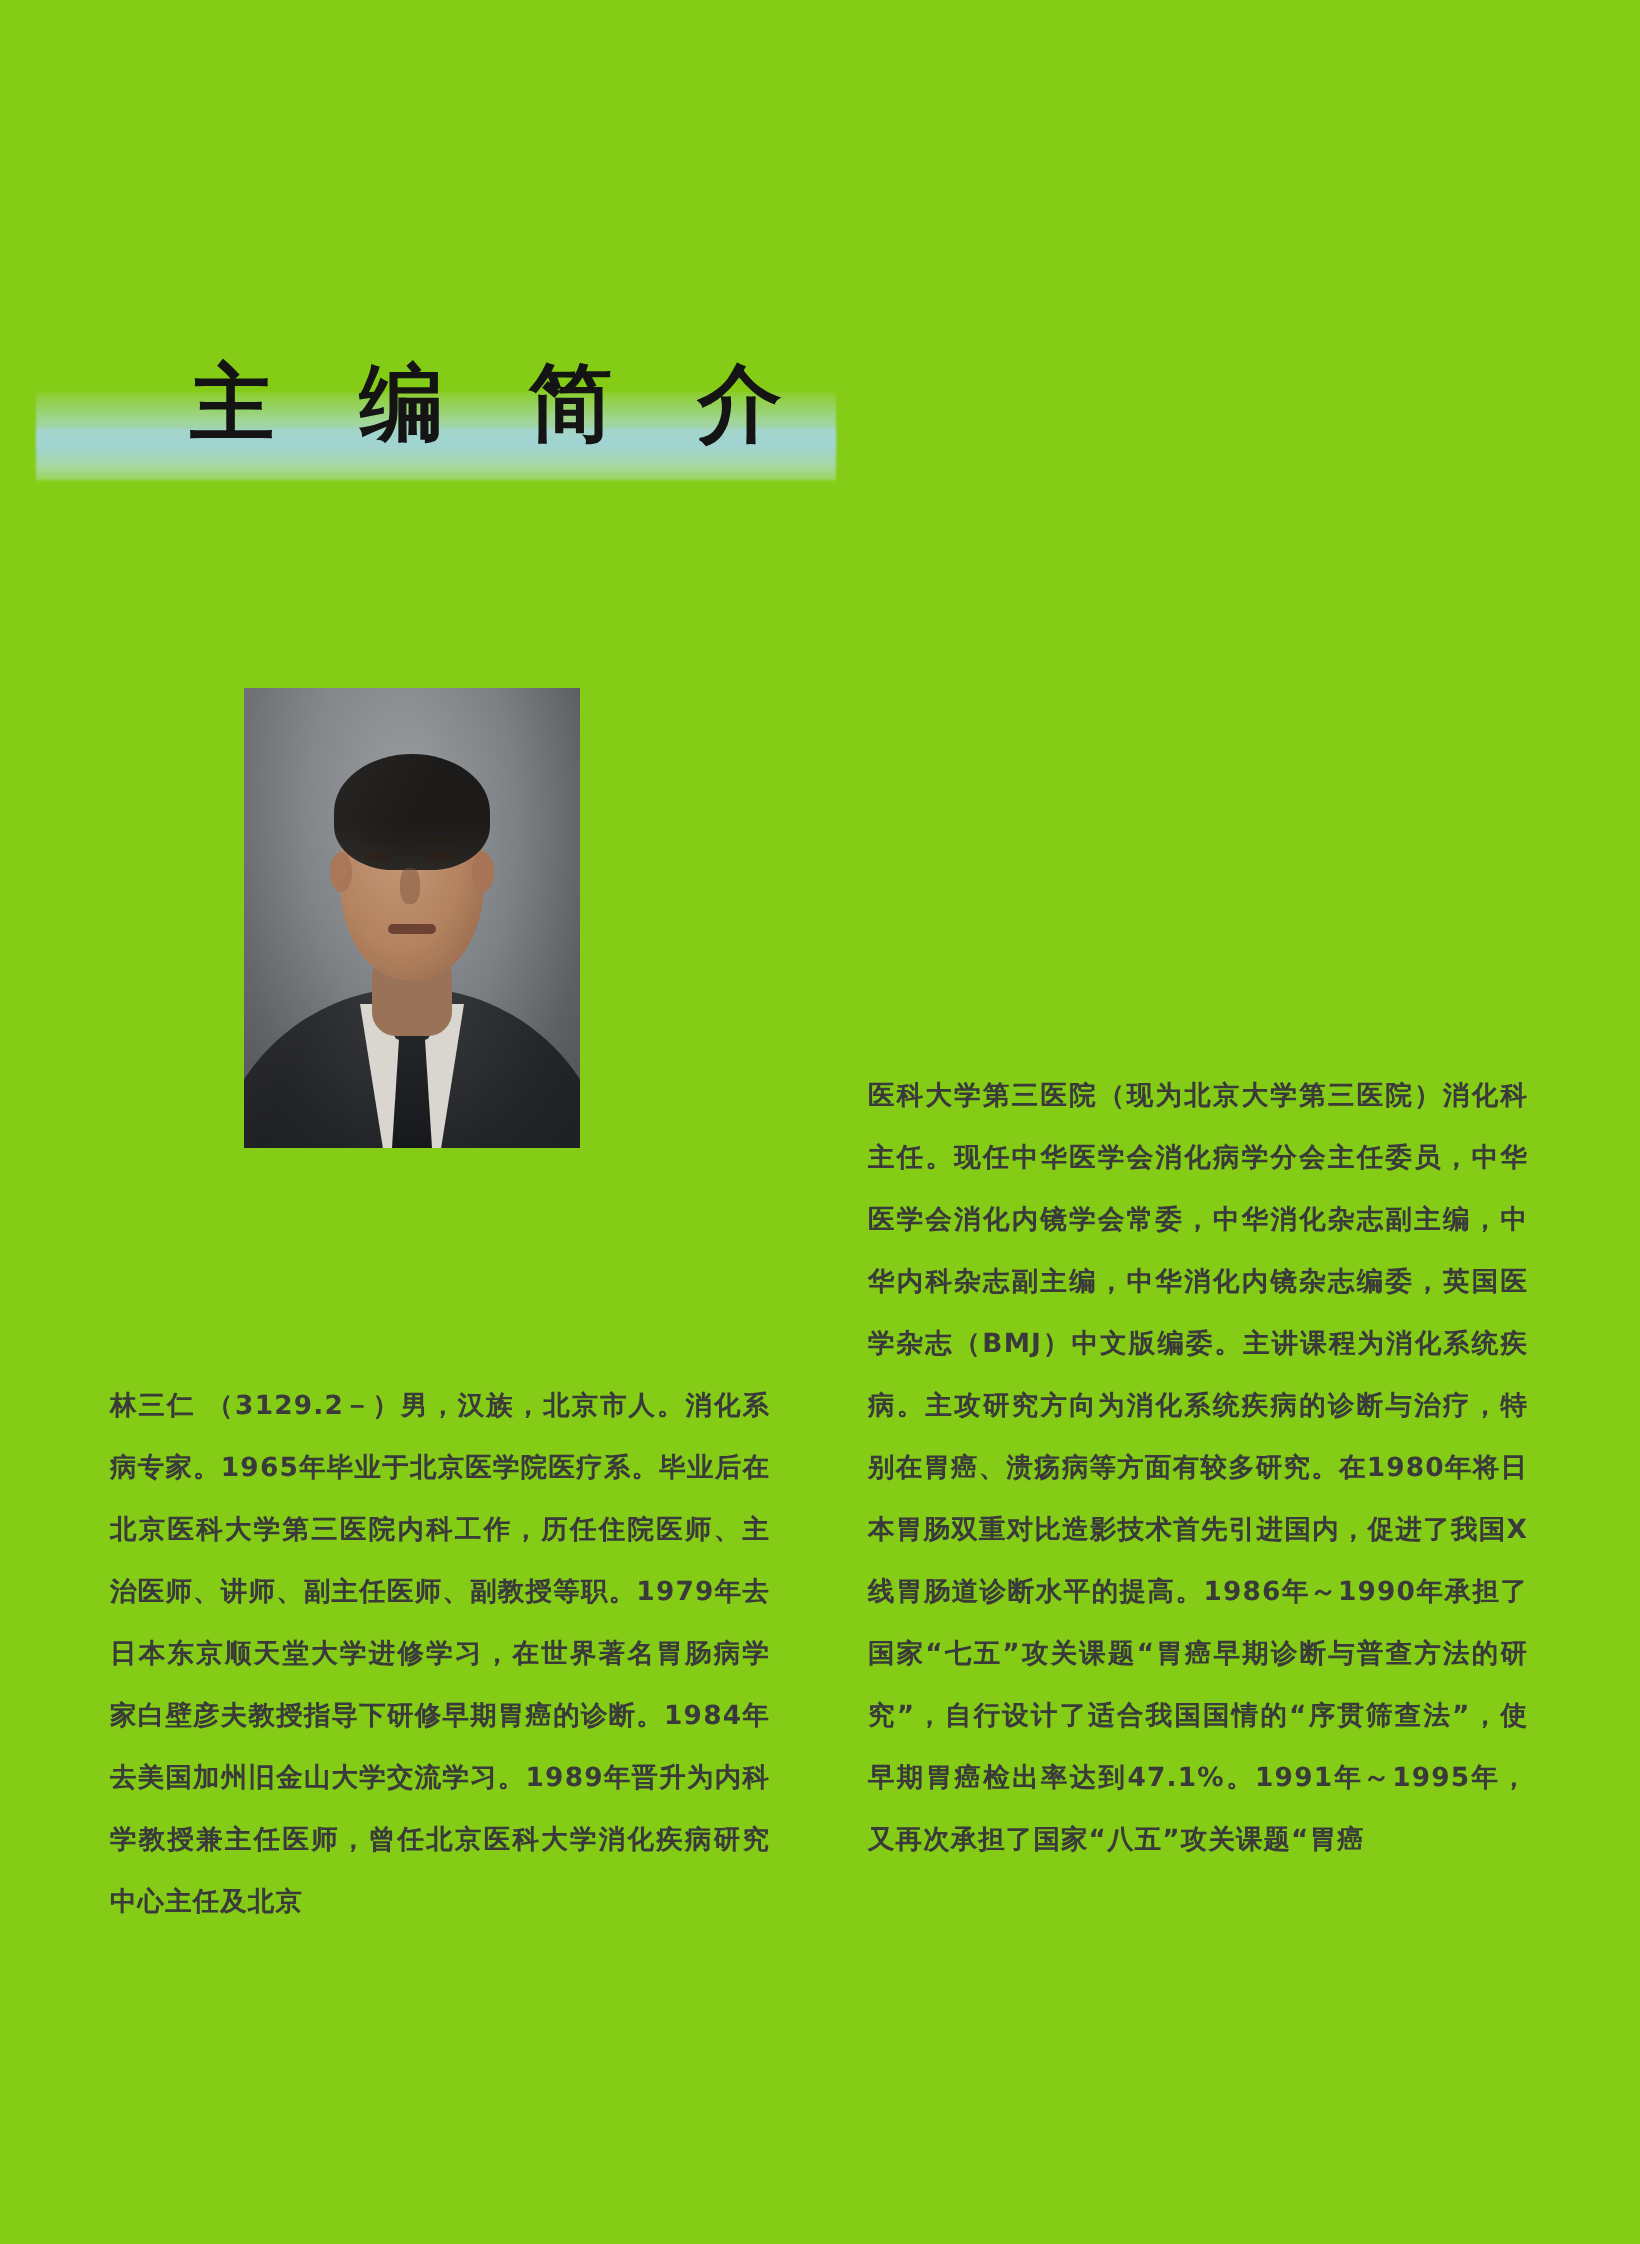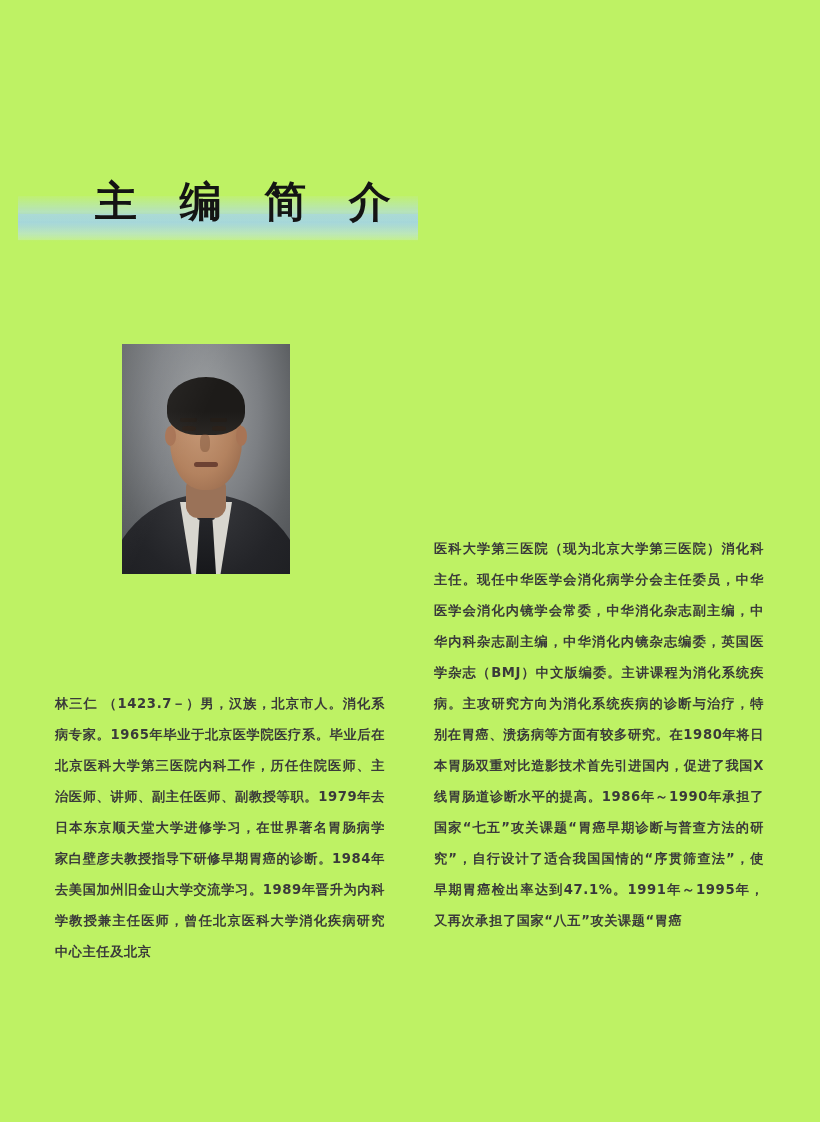--- a/index.html
+++ b/index.html
@@ -12,21 +12,21 @@
     height: 1122px;
     position: relative;
     font-family: "Liberation Sans", sans-serif;
     color: #2b2b2b;
     overflow: hidden;
   }
 
   .page {
     position: absolute;
     inset: 0;
-    background: #bef264;
+    background: #84cc16;
   }
 
   
   .title-band {
     position: absolute;
     left: 18px;
     top: 196px;
     width: 400px;
     height: 44px;
     background: linear-gradient(to bottom,
@@ -248,17 +248,17 @@
       <div class="p-brow-l"></div>
       <div class="p-brow-r"></div>
       <div class="p-eye-l"></div>
       <div class="p-eye-r"></div>
       <div class="p-nose"></div>
       <div class="p-mouth"></div>
       <div class="p-glare"></div>
     </div>
   </div>
 
-  <div class="col col-left">林三仁 （1423.7－）男，汉族，北京市人。消化系病专家。1965年毕业于北京医学院医疗系。毕业后在北京医科大学第三医院内科工作，历任住院医师、主治医师、讲师、副主任医师、副教授等职。1979年去日本东京顺天堂大学进修学习，在世界著名胃肠病学家白壁彦夫教授指导下研修早期胃癌的诊断。1984年去美国加州旧金山大学交流学习。1989年晋升为内科学教授兼主任医师，曾任北京医科大学消化疾病研究中心主任及北京</div>
+  <div class="col col-left">林三仁 （3129.2－）男，汉族，北京市人。消化系病专家。1965年毕业于北京医学院医疗系。毕业后在北京医科大学第三医院内科工作，历任住院医师、主治医师、讲师、副主任医师、副教授等职。1979年去日本东京顺天堂大学进修学习，在世界著名胃肠病学家白壁彦夫教授指导下研修早期胃癌的诊断。1984年去美国加州旧金山大学交流学习。1989年晋升为内科学教授兼主任医师，曾任北京医科大学消化疾病研究中心主任及北京</div>
 
   <div class="col col-right">医科大学第三医院（现为北京大学第三医院）消化科主任。现任中华医学会消化病学分会主任委员，中华医学会消化内镜学会常委，中华消化杂志副主编，中华内科杂志副主编，中华消化内镜杂志编委，英国医学杂志（BMJ）中文版编委。主讲课程为消化系统疾病。主攻研究方向为消化系统疾病的诊断与治疗，特别在胃癌、溃疡病等方面有较多研究。在1980年将日本胃肠双重对比造影技术首先引进国内，促进了我国X线胃肠道诊断水平的提高。1986年～1990年承担了国家“七五”攻关课题“胃癌早期诊断与普查方法的研究”，自行设计了适合我国国情的“序贯筛查法”，使早期胃癌检出率达到47.1%。1991年～1995年，又再次承担了国家“八五”攻关课题“胃癌</div>
 
 </div>
 
 </body></html>

